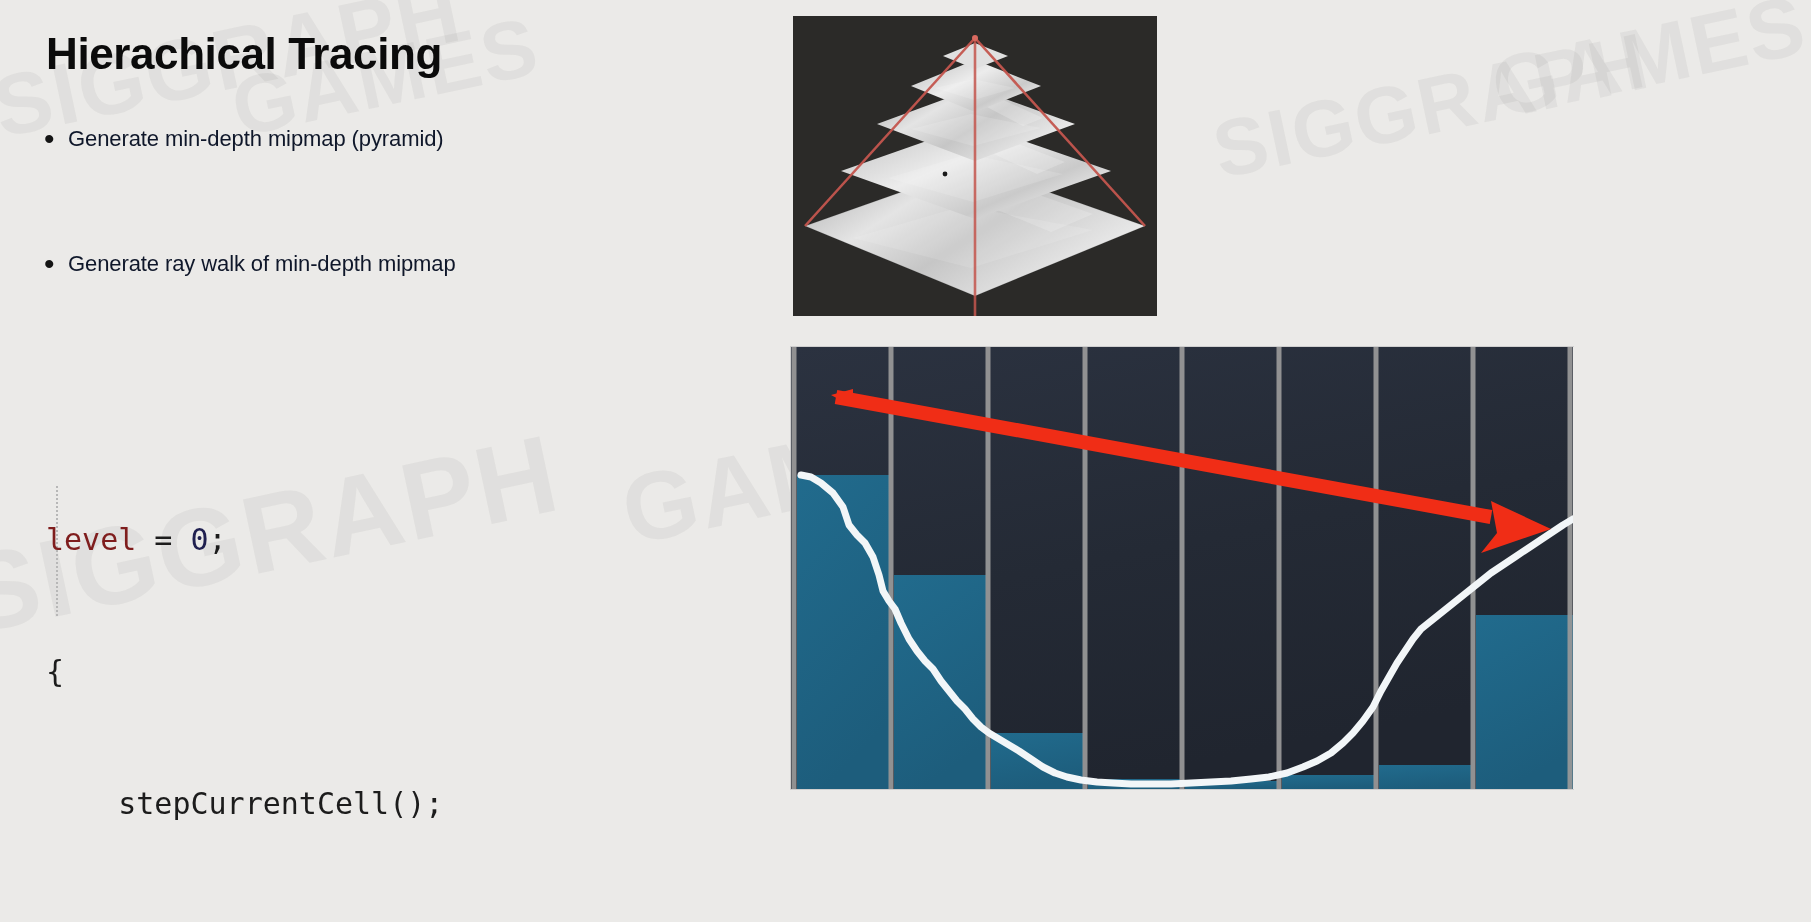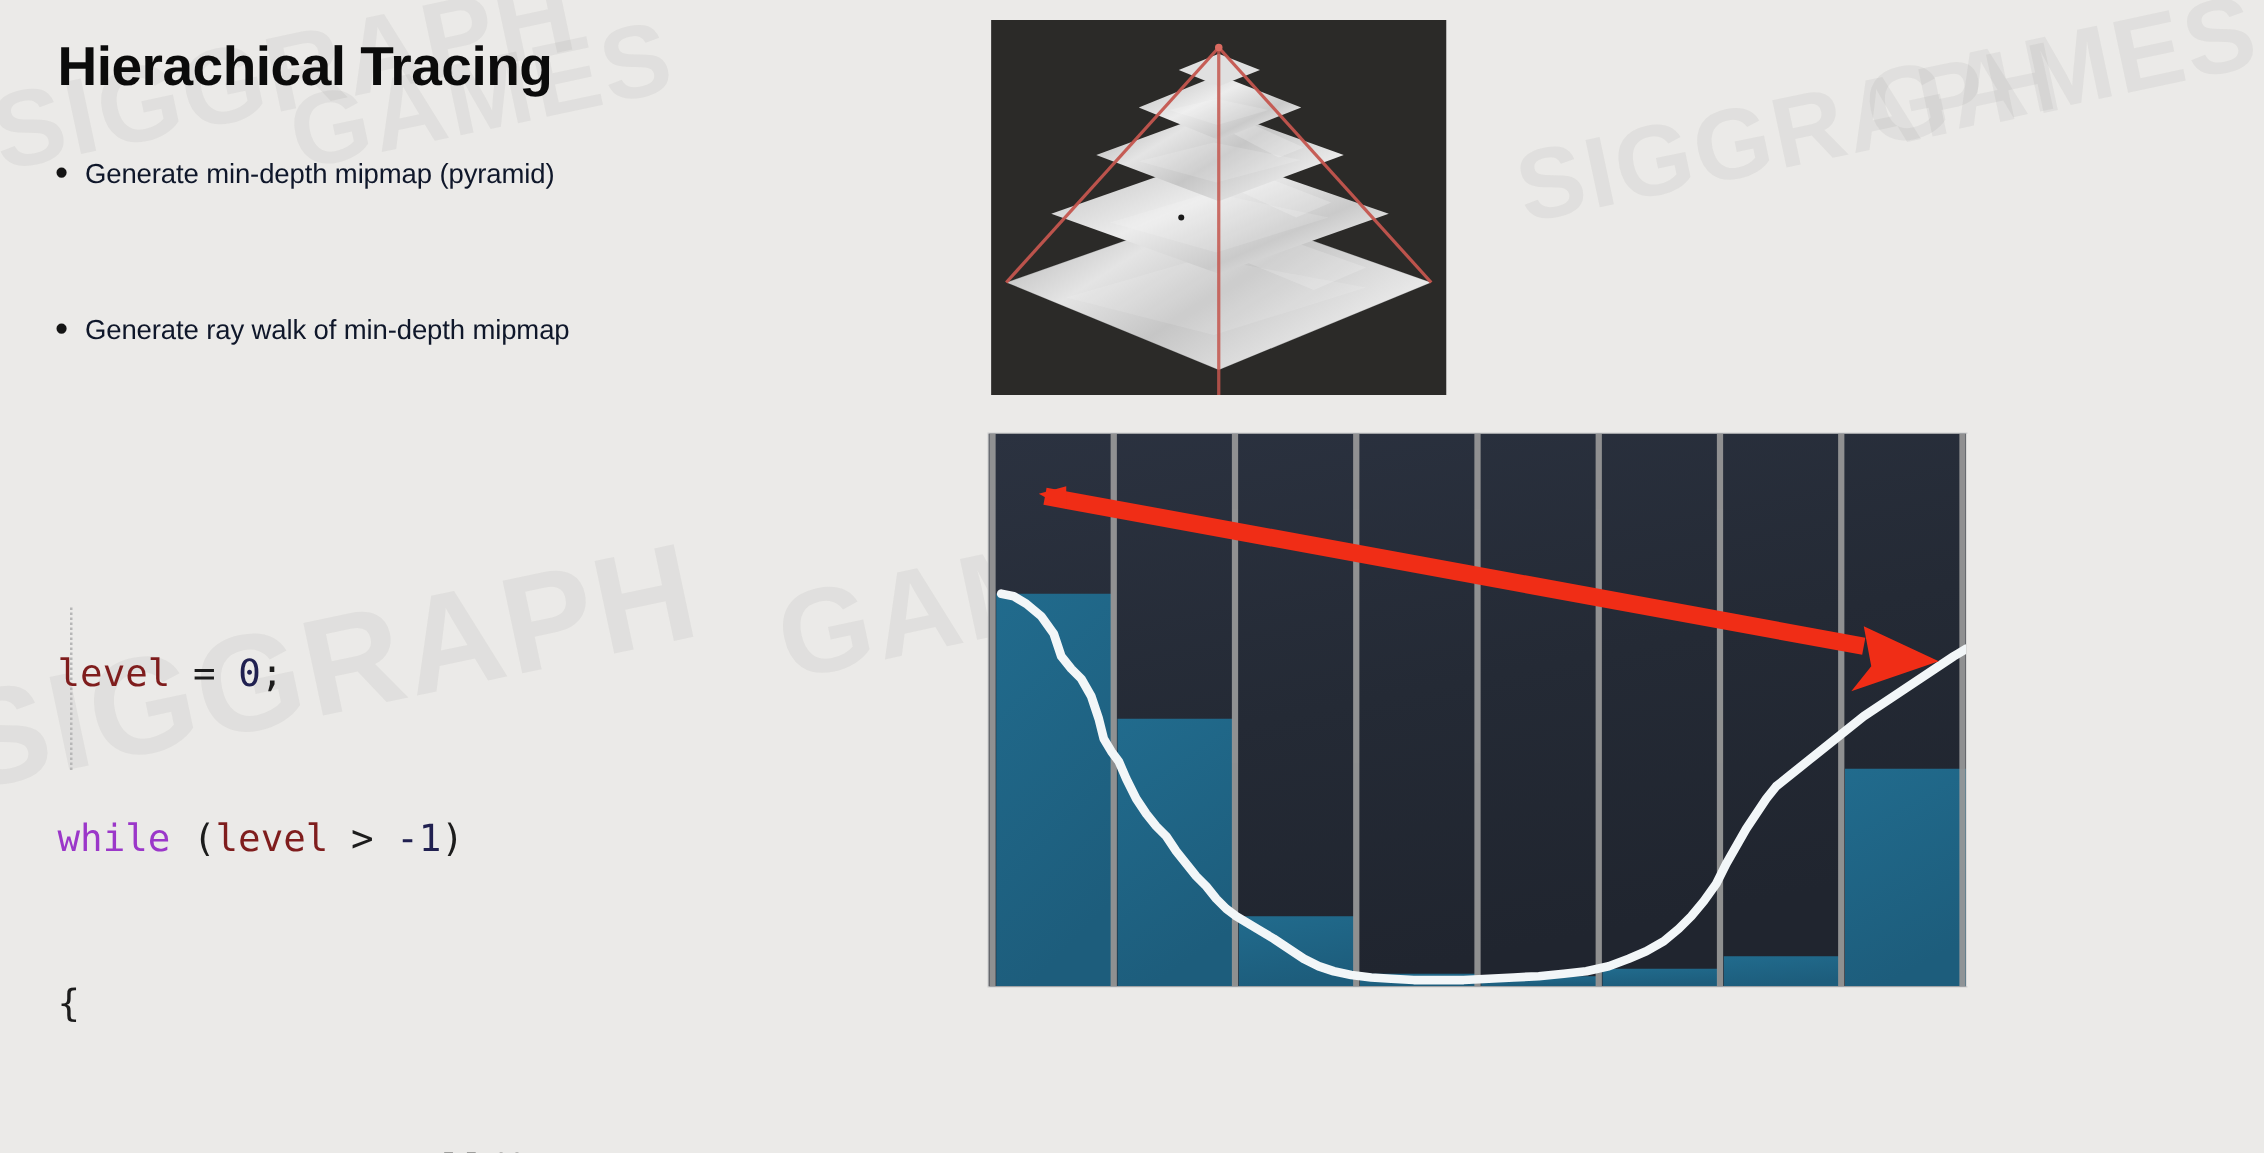--- a/index.html
+++ b/index.html
@@ -104,21 +104,20 @@
   </div>
 
   <div class="bullet-row" id="bullet-2">
     <span class="bullet-dot">•</span>
     <span class="bullet-text">Generate ray walk of min-depth mipmap</span>
   </div>
 
   <div id="code-block">
     <div id="indent-guide"></div>
     <div class="code-line"><span class="tok-var">level</span><span class="tok-punct"> = </span><span class="tok-num">0</span><span class="tok-punct">;</span></div>
-    <div class="code-line"><span class="tok-kw">while</span><span class="tok-punct"> (</span><span class="tok-var">level</span><span class="tok-punct"> &gt; </span><span class="tok-num">-1</span><span class="tok-punct">)</span></div>
     <div class="code-line"><span class="tok-punct">{</span></div>
     <div class="code-line"><span class="tok-plain">    </span><span class="tok-fn">stepCurrentCell</span><span class="tok-punct">();</span></div>
     
     
     
   </div>
 
 </div>
 
 <div id="pyramid-panel">

